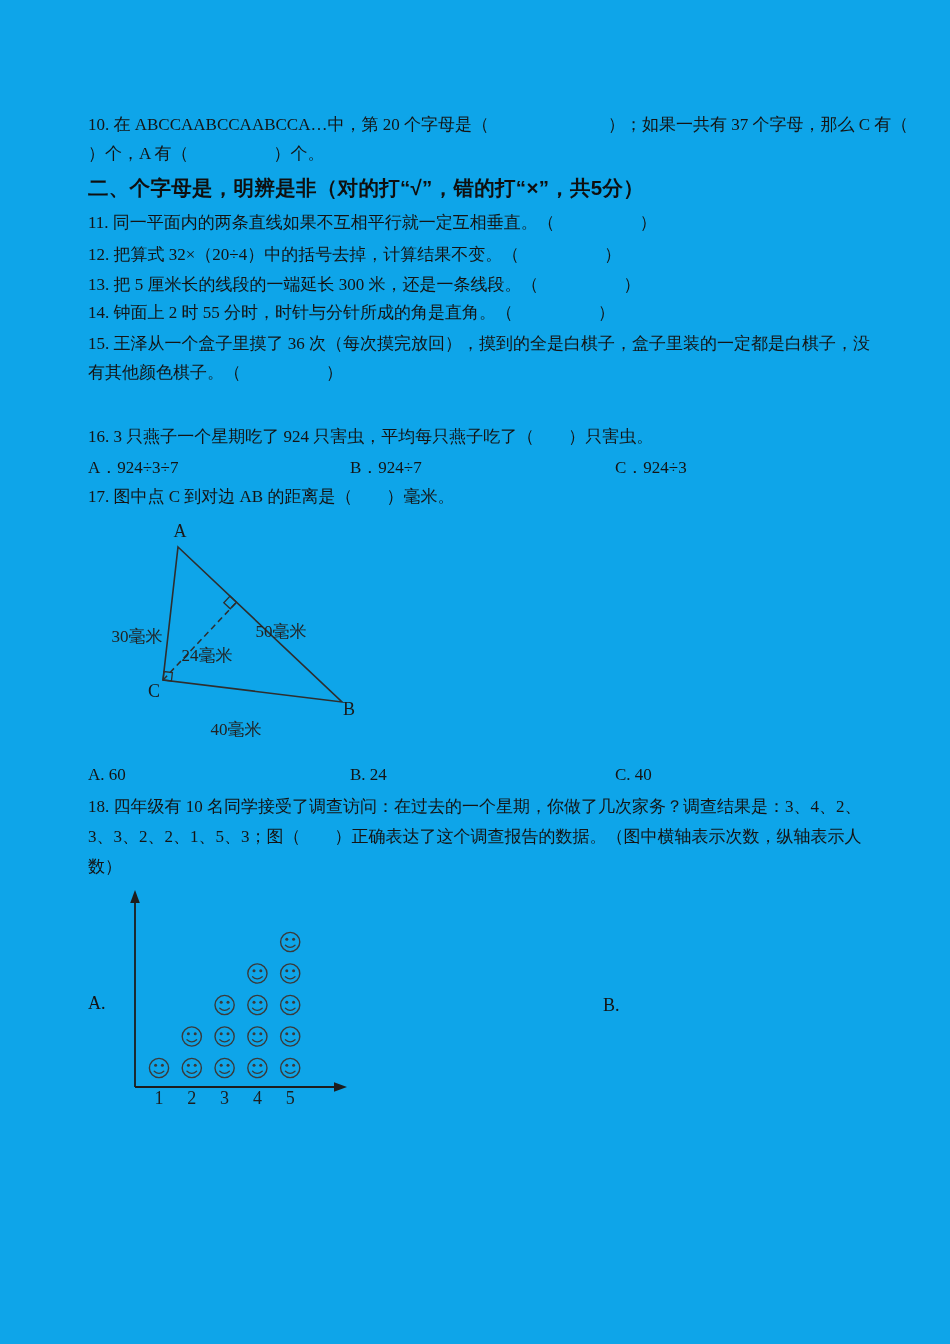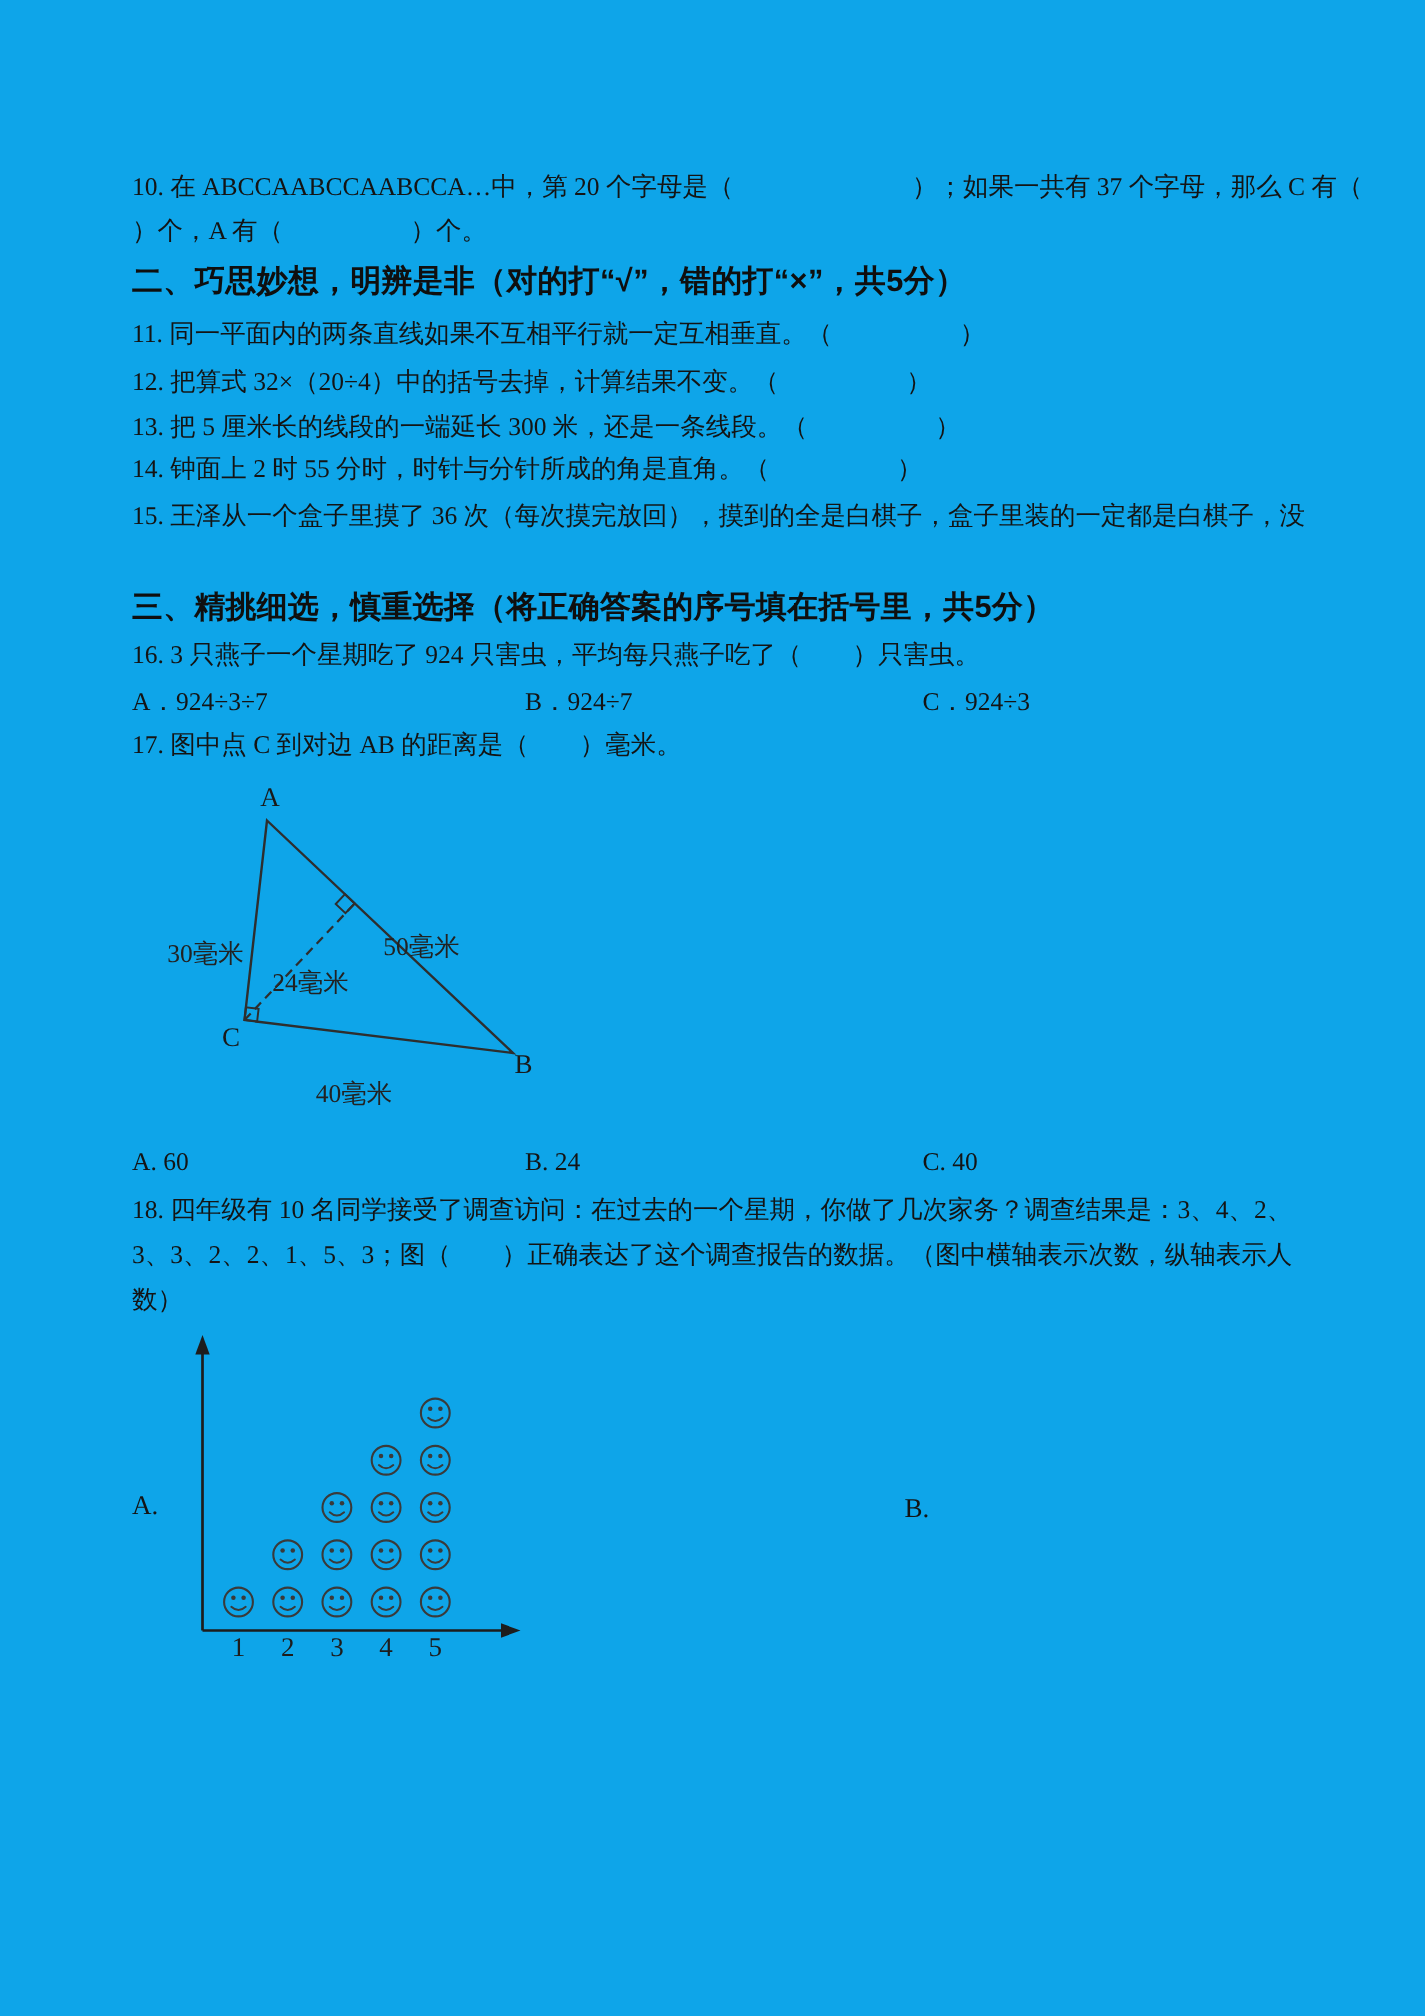--- a/index.html
+++ b/index.html
@@ -49,39 +49,39 @@
 </head>
 <body>
 
 <div class="page">
 
   <div class="tblock two" style="top:111px">
     <div class="line">10. 在 ABCCAABCCAABCCA…中，第 20 个字母是（　　　　　　　）；如果一共有 37 个字母，那么 C 有（</div>
     <div class="line">）个，A 有（　　　　　）个。</div>
   </div>
 
-  <div class="heading" style="top:172px">二、巧思妙想，明辨是非（对的打“√”，错的打“×”，共5分）</div>
+  <div class="heading" style="top:172px">二、个字母是，明辨是非（对的打“√”，错的打“×”，共5分）</div>
 
   <div class="tblock" style="top:208px">
     <div class="line">11. 同一平面内的两条直线如果不互相平行就一定互相垂直。（　　　　　）</div>
   </div>
   <div class="tblock" style="top:240px">
     <div class="line">12. 把算式 32×（20÷4）中的括号去掉，计算结果不变。（　　　　　）</div>
   </div>
   <div class="tblock" style="top:270px">
     <div class="line">13. 把 5 厘米长的线段的一端延长 300 米，还是一条线段。（　　　　　）</div>
   </div>
   <div class="tblock" style="top:298px">
     <div class="line">14. 钟面上 2 时 55 分时，时针与分针所成的角是直角。（　　　　　）</div>
   </div>
   <div class="tblock two" style="top:330px">
     <div class="line">15. 王泽从一个盒子里摸了 36 次（每次摸完放回），摸到的全是白棋子，盒子里装的一定都是白棋子，没</div>
-  </div>
-
-  <div class="heading" style="top:389px">三、精挑细选，慎重选择（将正确答案的序号填在括号里，共5分）</div>
+    <div class="line">有其他颜色棋子。（　　　　　）</div>
+  </div>
+
 
   <div class="tblock" style="top:422px">
     <div class="line">16. 3 只燕子一个星期吃了 924 只害虫，平均每只燕子吃了（　　）只害虫。</div>
   </div>
   <div class="optrow" style="top:453px">
     <span class="opt o1">A．924÷3÷7</span>
     <span class="opt o2">B．924÷7</span>
     <span class="opt o3">C．924÷3</span>
   </div>
 

